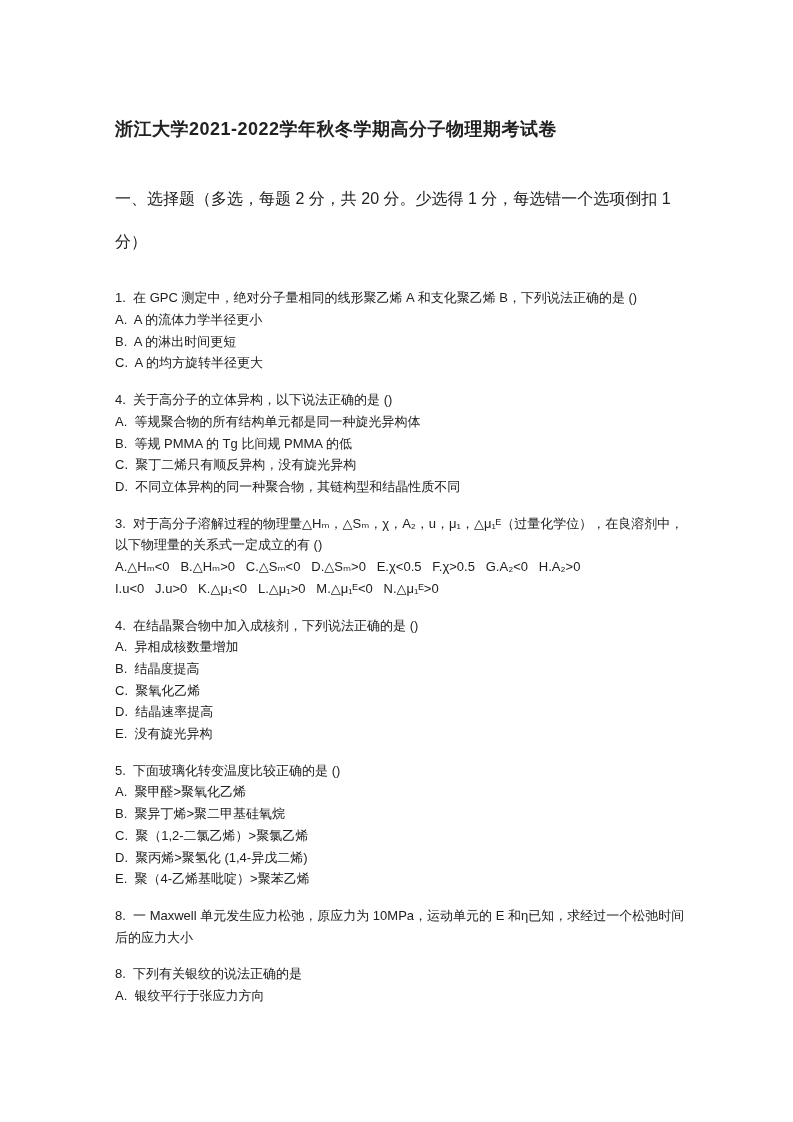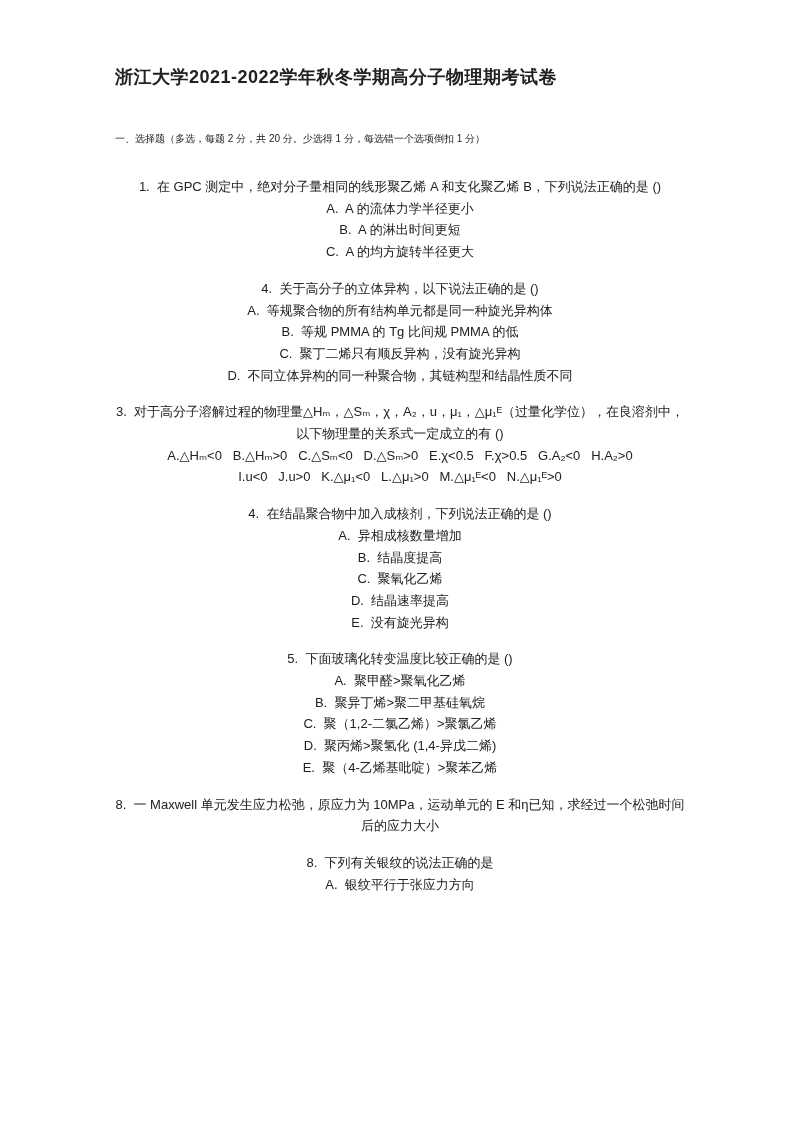--- a/index.html
+++ b/index.html
@@ -6,41 +6,40 @@
     margin: 0;
     padding: 0;
     background: #ffffff;
   }
   .page {
     position: relative;
     width: 793px;
     height: 1122px;
     background: #ffffff;
     box-sizing: border-box;
-    padding: 65px 108px 40px 115px;
+    padding: 117px 108px 40px 115px;
     font-family: "Liberation Sans", "DejaVu Sans", sans-serif;
     color: #212121;
     overflow: hidden;
   }
   .title {
     font-size: 18px;
     font-weight: bold;
     margin: 0 0 36px 0;
     letter-spacing: 0.5px;
     white-space: pre-wrap;
   }
   .section-header {
-    font-size: 10px;
+    font-size: 16px;
     line-height: 2.7;
     margin: 0 0 24px 0;
     white-space: pre-wrap;
   }
   .question {
     margin: 0 0 15px 0;
-    text-align: center;
   }
   .question p {
     margin: 0;
     font-size: 13px;
     line-height: 1.67;
     white-space: pre-wrap;
   }
 </style>
 </head>
 <body>

